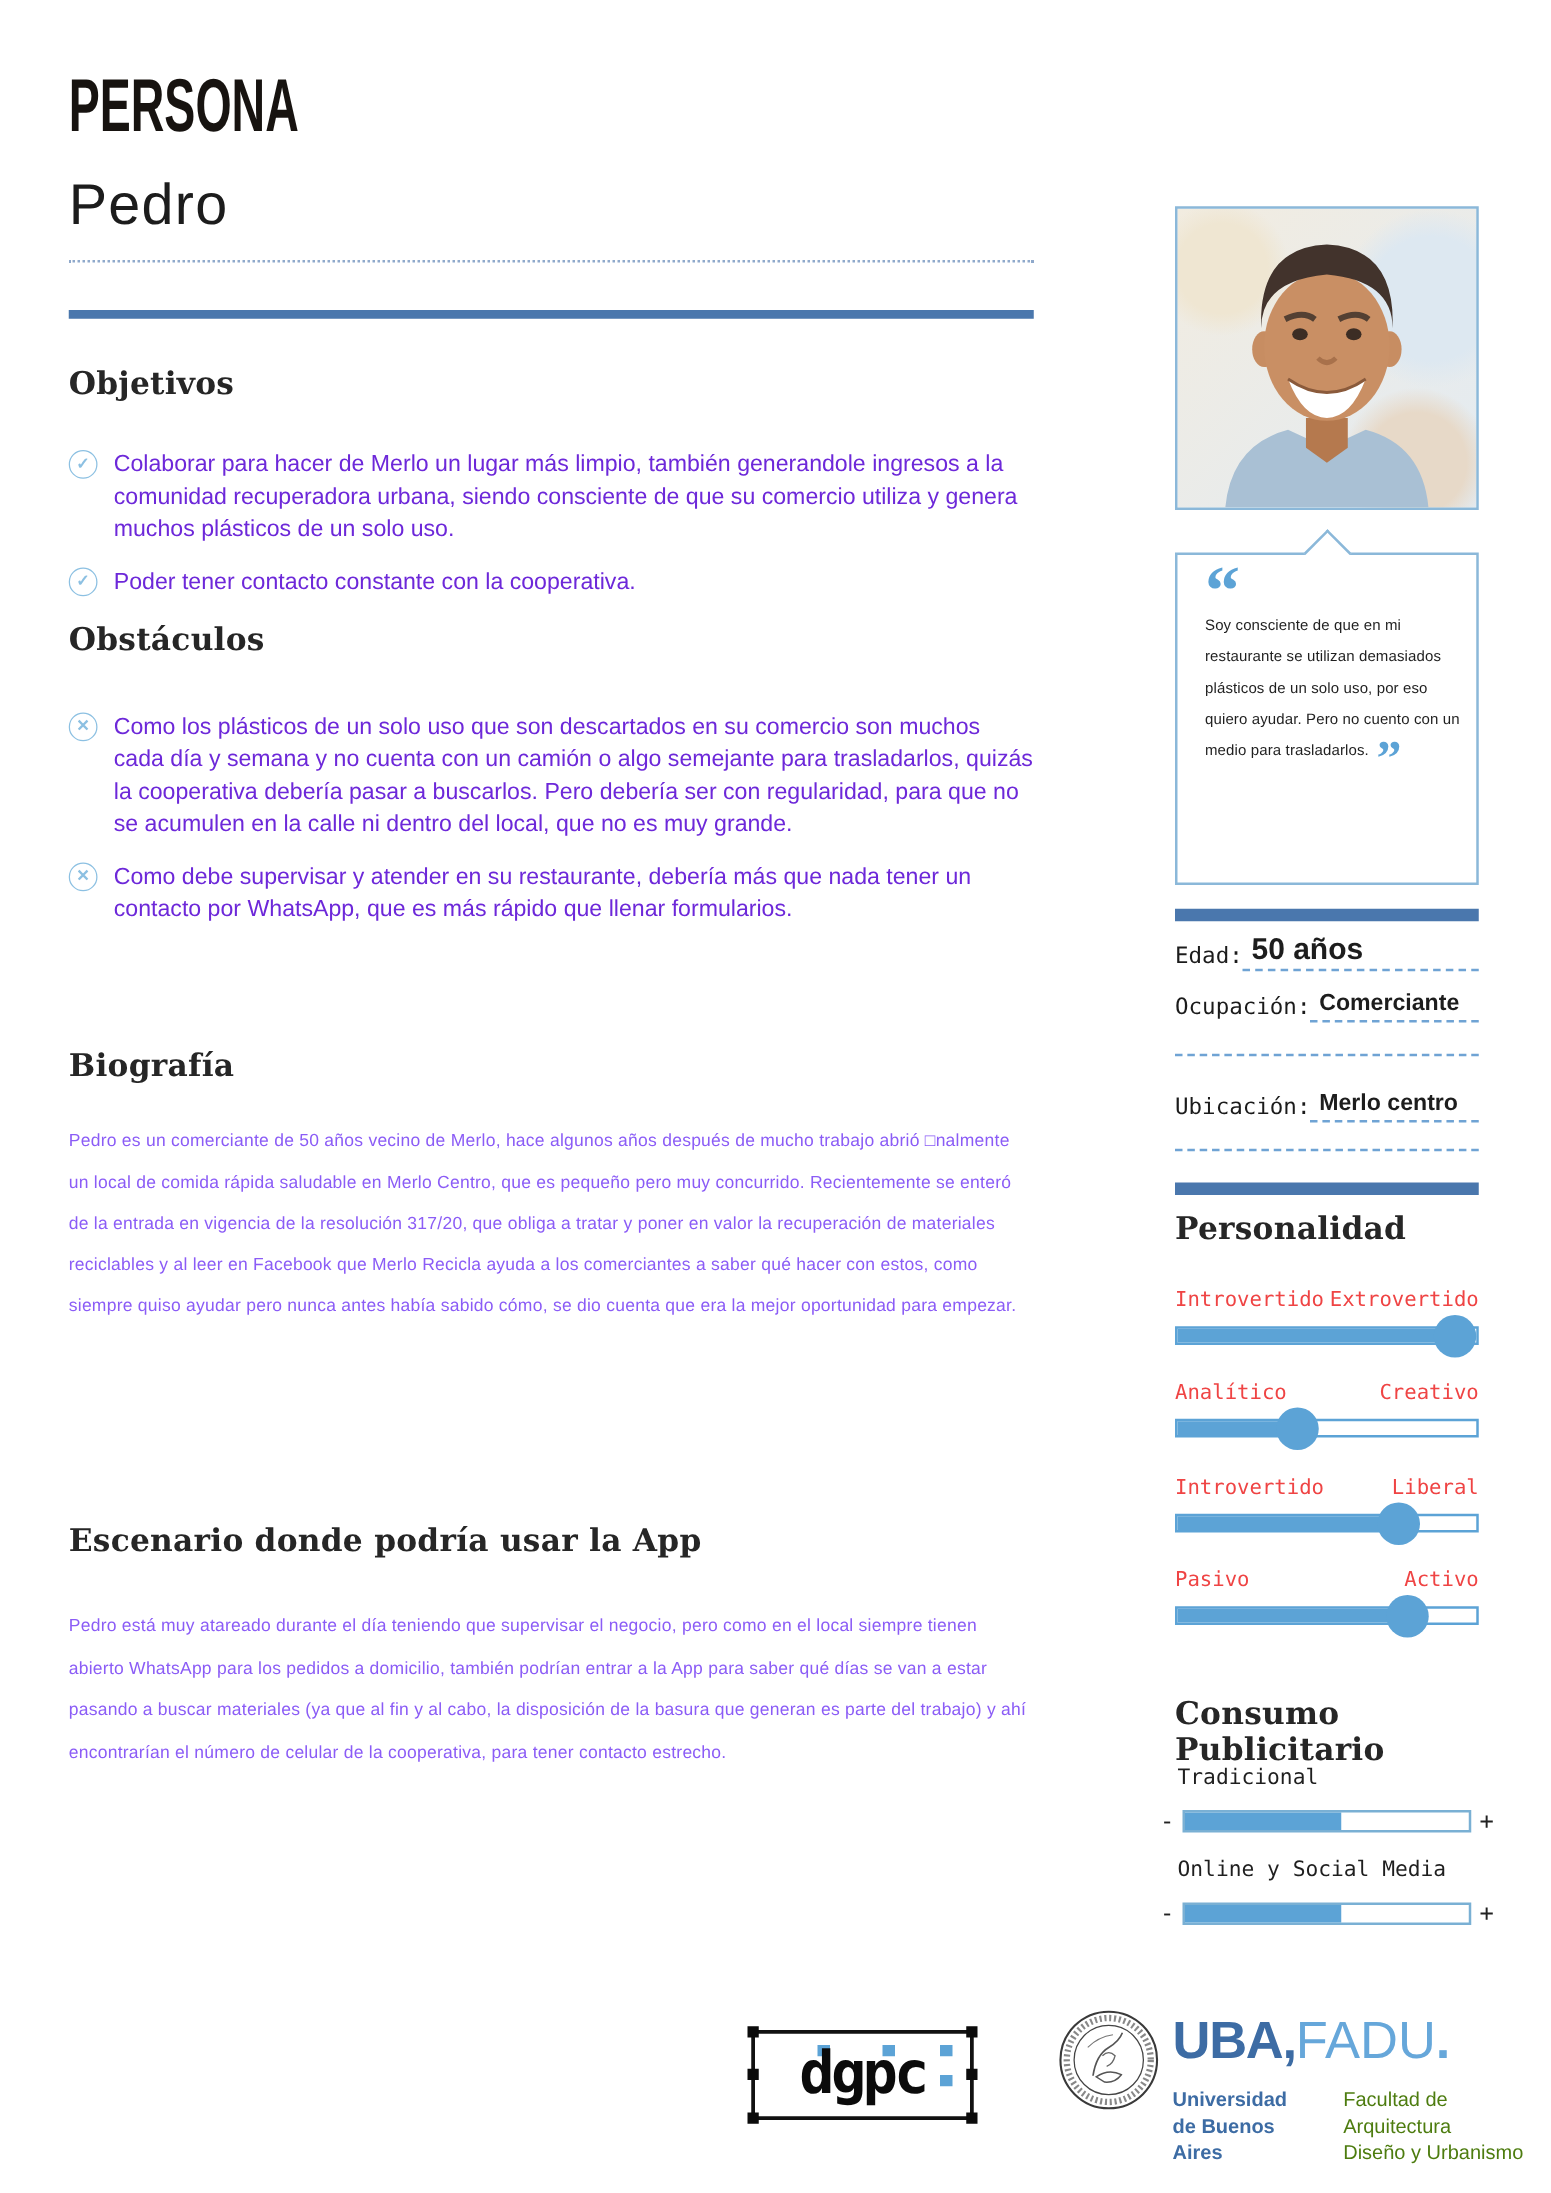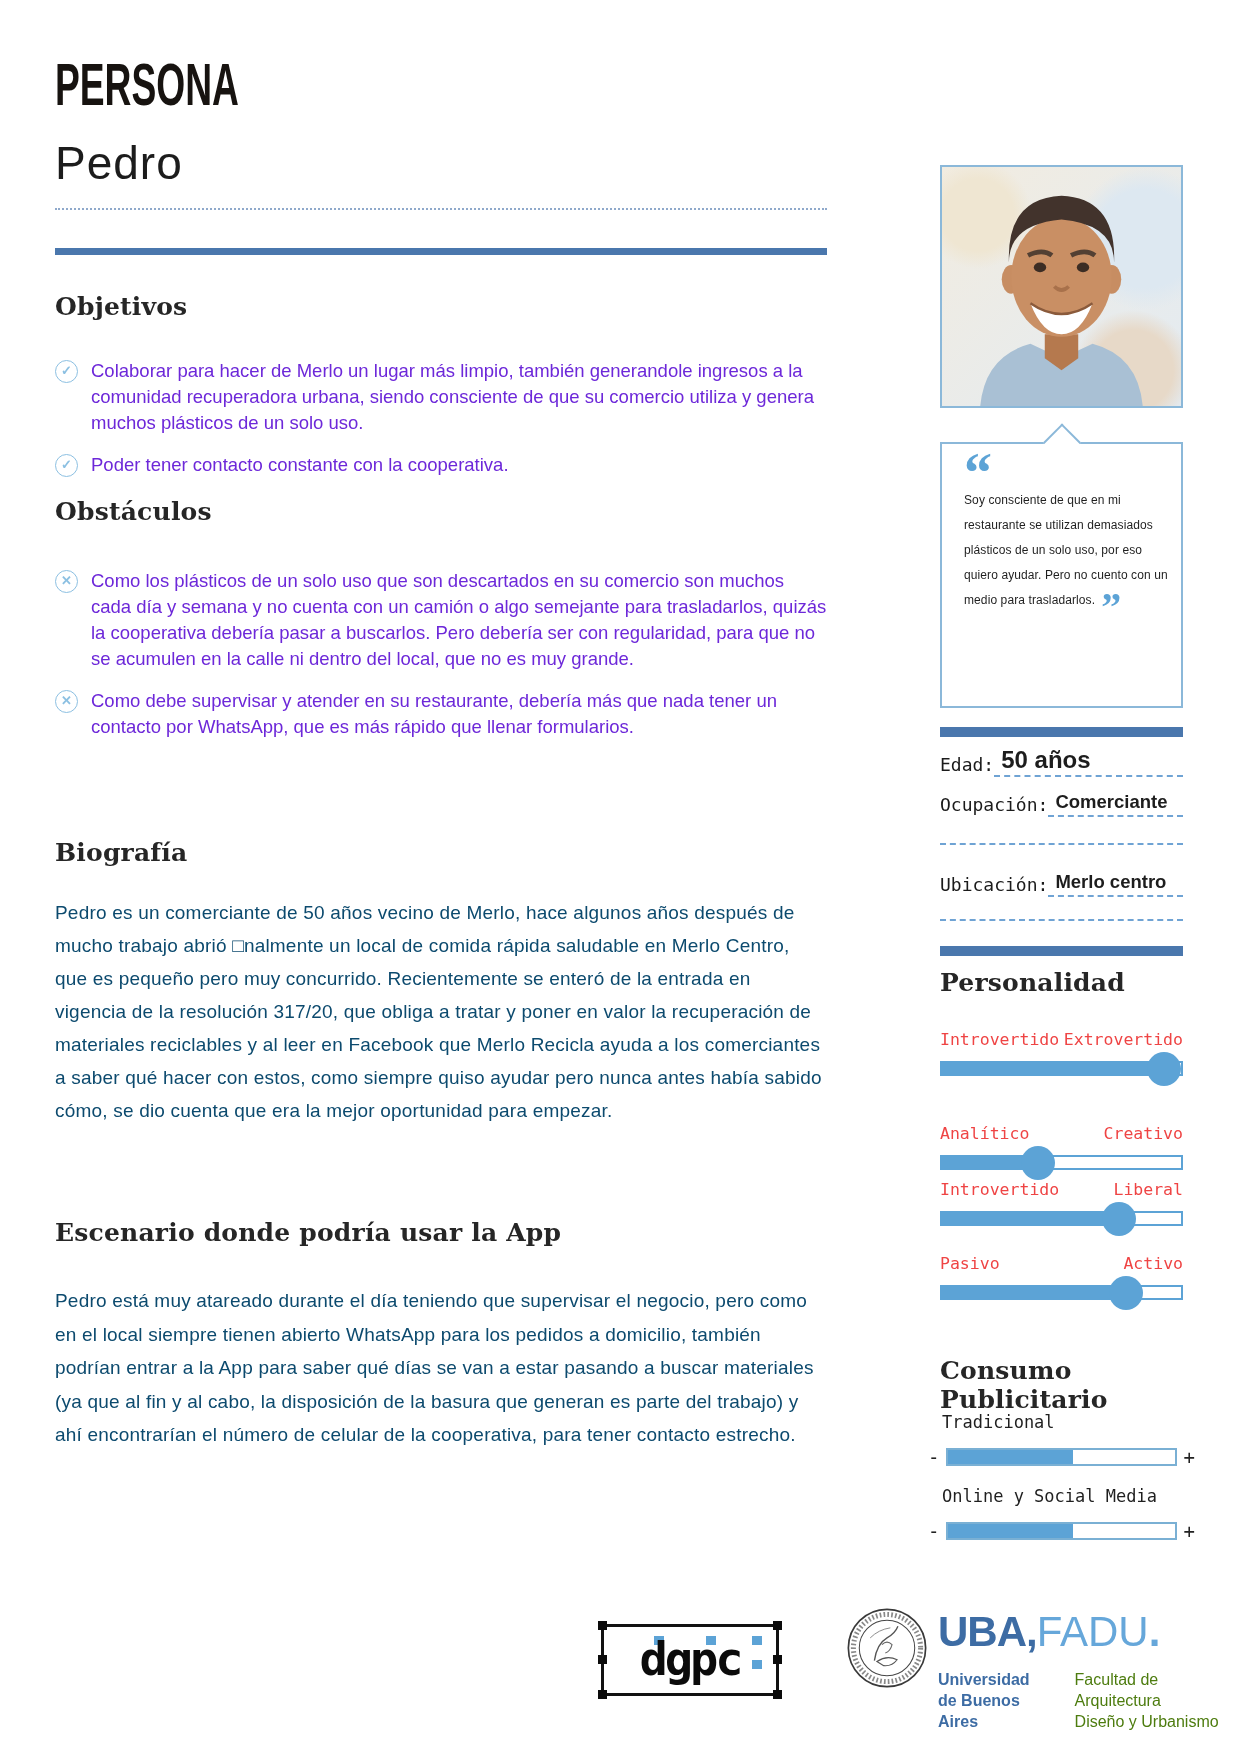--- a/index.html
+++ b/index.html
@@ -32,21 +32,21 @@
   .list-objetivos  { top:358px; }
   .list-obstaculos { top:568px; }
   .bullet-item { display:flex; gap:13px; }
   .bullet-ico {
     flex:none; width:23px; height:23px; margin-top:2px;
     border:1.6px solid #8cc0e2; border-radius:50%ную;
     border-radius:50%;
     color:#8cc0e2; font-size:13px; line-height:20px; text-align:center; font-weight:700;
   }
   .bullet-text { font-size:18.5px; line-height:26px; color:#6d28d9; }
-  .paragraph { position:absolute; left:0; width:100%; font-size:19px; line-height:33px; color:#0c4a6e; letter-spacing:0.2px; }
+  .paragraph { position:absolute; left:0; width:100%; font-size:14px; line-height:33px; color:#8b5cf6; letter-spacing:0.2px; }
   .p-biografia { top:896px; }
   .p-escenario { top:1284px; line-height:33.5px; }
 
   
   .sidebar { position:absolute; left:940px; top:0; width:243px; height:1754px; }
   .photo {
     position:absolute; top:165px; left:0; width:243px; height:243px;
     border:2px solid #8bb8d9; overflow:hidden;
     background:
       radial-gradient(90px 90px at 15% 20%, #efe6d2 0 40%, transparent 60%),
@@ -80,21 +80,21 @@
   .field-label { font-family:"DejaVu Sans Mono", monospace; font-size:18px; color:#1b1b1b; padding-bottom:2px; white-space:nowrap; }
   .field-value-wrap { flex:1; border-bottom:2px dashed #6fa3d4; padding:0 0 3px 7px; }
   .field-value { font-weight:700; color:#1d1d1d; }
   .row-edad .field-value { font-size:24px; line-height:24px; }
   .row-ocupacion .field-value, .row-ubicacion .field-value { font-size:18.5px; line-height:20px; }
   .dash-line { position:absolute; left:0; width:243px; border-bottom:2px dashed #6fa3d4; }
   .dash-a { top:843px; } .dash-b { top:919px; }
   .h-personalidad { position:absolute; top:968px; left:0; font-size:27px; }
   .h-consumo      { position:absolute; top:1356px; left:0; font-size:25px; }
   .slider-group { position:absolute; left:0; width:243px; }
-  .sg-0 { top:1030px; } .sg-1 { top:1104px;margin-top:20px; } .sg-2 { top:1180px; } .sg-3 { top:1254px; }
+  .sg-0 { top:1030px; } .sg-1 { top:1104px; } .sg-2 { top:1180px; } .sg-3 { top:1254px; }
   .slider-labels { display:flex; justify-content:space-between; font-family:"DejaVu Sans Mono", monospace; font-size:16.5px; color:#ef4444; margin-bottom:12px; }
   .track { position:relative; height:15px; border:2px solid #5ca3d6; background:#fff; }
   .track .fill { position:absolute; left:0; top:0; bottom:0; width:var(--pct); background:#5ca3d6; }
   .track .knob {
     position:absolute; left:var(--pct); top:50%; width:34px; height:34px; border-radius:50%;
     background:#5ca3d6; transform:translate(-50%,-50%);
   }
   .ad-group { position:absolute; left:-12px; width:267px; }
   .ad-0 { top:1412px; } .ad-1 { top:1486px; }
   .ad-label { font-family:"DejaVu Sans Mono", monospace; font-size:17px; color:#1f1f1f; margin:0 0 14px 14px; }

